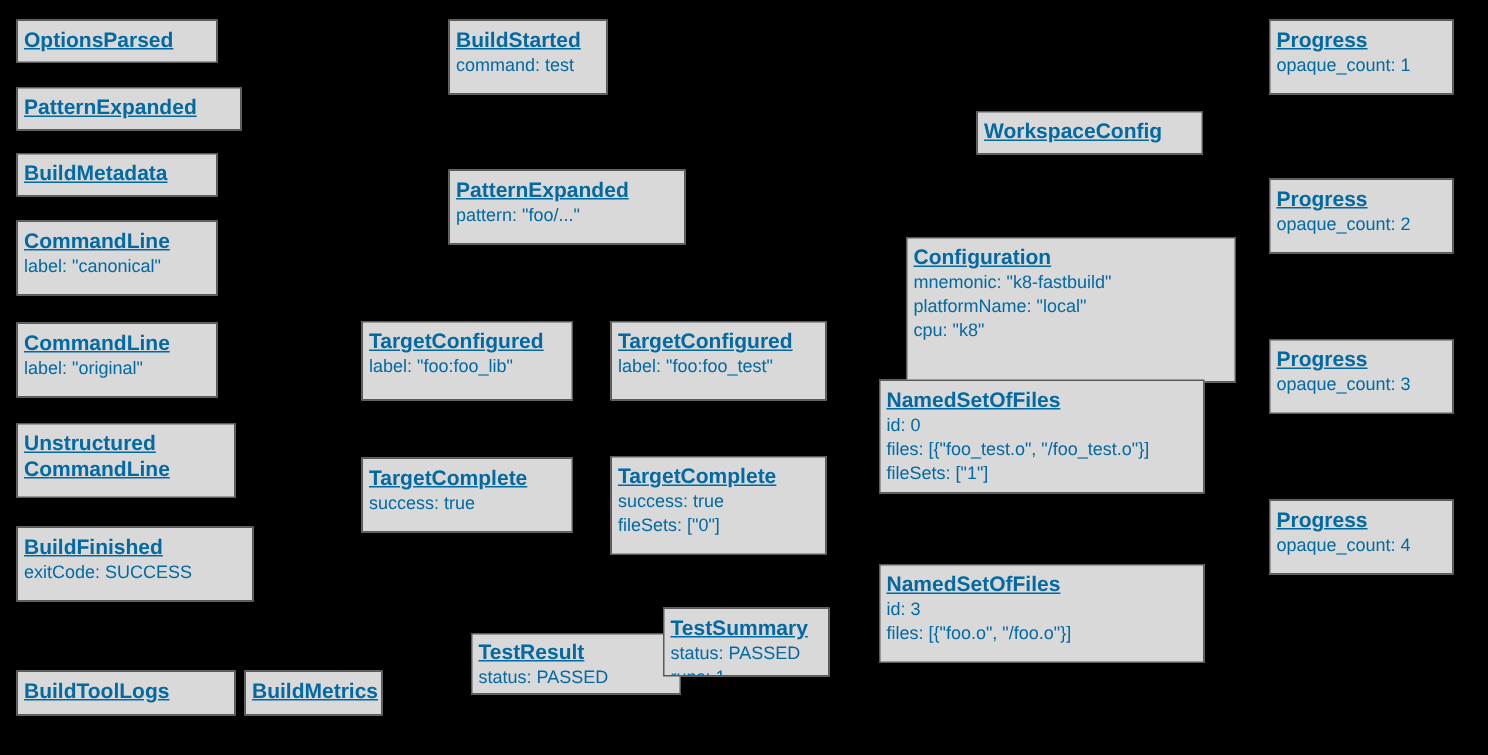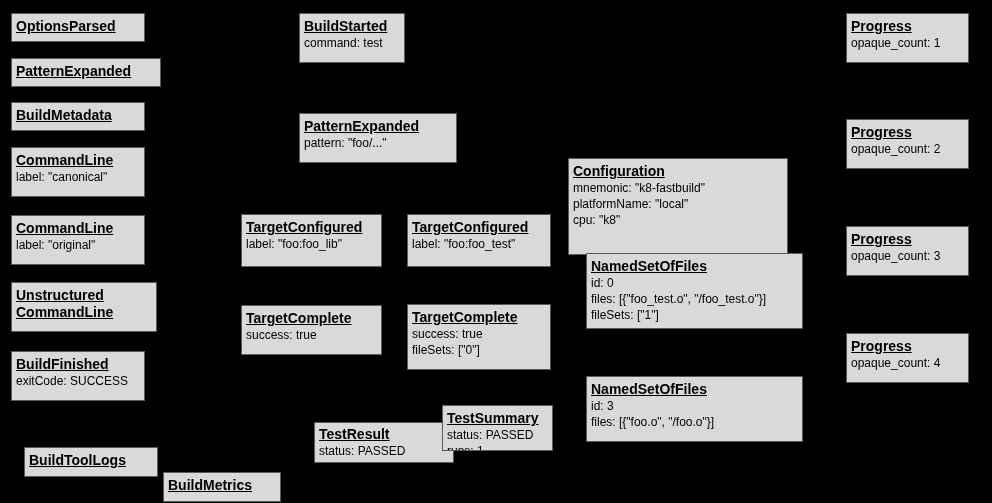--- a/index.html
+++ b/index.html
@@ -2,21 +2,21 @@
 <html><head>
 <meta charset="utf-8">
 <style>
   html,body{margin:0;padding:0;background:#000;}
   #stage{
     position:relative;width:992px;height:503px;background:#000000;
     font-family:"Liberation Sans","DejaVu Sans",sans-serif;overflow:hidden;
   }
   .box{
     position:absolute;background:#d9d9d9;border:1px solid #5a5a5a;
-    box-sizing:border-box;padding:4px 4px 2px 4px;color:#000000;overflow:hidden;
+    box-sizing:border-box;padding:4px 4px 2px 4px;color:#0369a1;overflow:hidden;
   }
   .box-title{
     font-size:14px;font-weight:bold;text-decoration:underline;
     line-height:17px;letter-spacing:0px;
   }
   .box-line{font-size:12px;line-height:16px;white-space:nowrap;}
 </style>
 </head>
 <body>
 
@@ -41,30 +41,30 @@
 
   <div class="box" style="left:11px;top:215px;width:134px;height:50px">
     <div class="box-title">CommandLine</div>
     <div class="box-line">label: "original"</div>
   </div>
 
   <div class="box" style="left:11px;top:282px;width:146px;height:50px">
     <div class="box-title">Unstructured CommandLine</div>
   </div>
 
-  <div class="box" style="left:11px;top:351px;width:134px;height:50px">
+  <div class="box" style="left:11px;top:351px;width:158px;height:50px">
     <div class="box-title">BuildFinished</div>
     <div class="box-line">exitCode: SUCCESS</div>
   </div>
 
-  <div class="box" style="left:24px;top:447px;width:134px;height:30px">
+  <div class="box" style="left:11px;top:447px;width:146px;height:30px">
     <div class="box-title">BuildToolLogs</div>
   </div>
 
-  <div class="box" style="left:163px;top:472px;width:118px;height:30px">
+  <div class="box" style="left:163px;top:447px;width:92px;height:30px">
     <div class="box-title">BuildMetrics</div>
   </div>
 
   <div class="box" style="left:299px;top:13px;width:106px;height:50px">
     <div class="box-title">BuildStarted</div>
     <div class="box-line">command: test</div>
   </div>
 
   <div class="box" style="left:299px;top:113px;width:158px;height:50px">
     <div class="box-title">PatternExpanded</div>
@@ -96,22 +96,25 @@
     <div class="box-title">TestResult</div>
     <div class="box-line">status: PASSED</div>
   </div>
 
   <div class="box" style="left:442px;top:405px;width:111px;height:46px">
     <div class="box-title">TestSummary</div>
     <div class="box-line">status: PASSED</div>
     <div class="box-line">runs: 1</div>
   </div>
 
+  <div class="box" style="left:651px;top:74px;width:151px;height:29px">
+    <div class="box-title">WorkspaceConfig</div>
+  </div>
 
-  <div class="box" style="left:568px;top:158px;width:220px;height:97px">
+  <div class="box" style="left:604px;top:158px;width:220px;height:97px">
     <div class="box-title">Configuration</div>
     <div class="box-line">mnemonic: "k8-fastbuild"</div>
     <div class="box-line">platformName: "local"</div>
     <div class="box-line">cpu: "k8"</div>
   </div>
 
   <div class="box" style="left:586px;top:253px;width:217px;height:76px">
     <div class="box-title">NamedSetOfFiles</div>
     <div class="box-line">id: 0</div>
     <div class="box-line">files: [{"foo_test.o", "/foo_test.o"}]</div>

